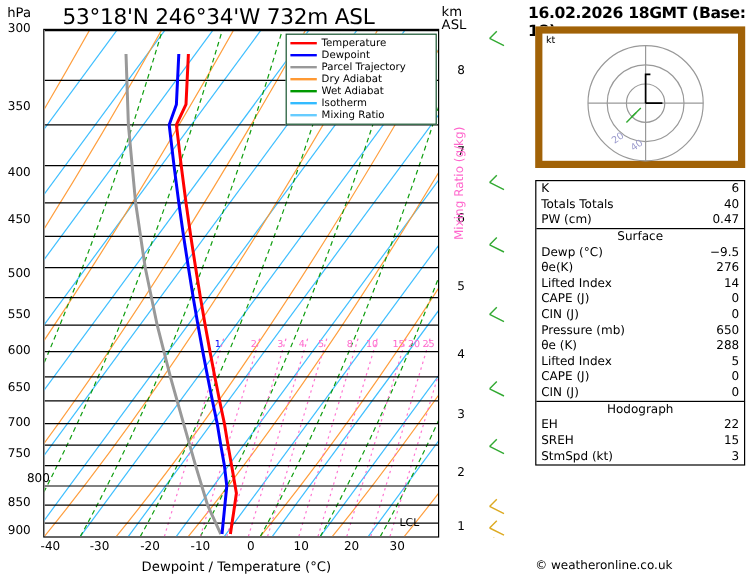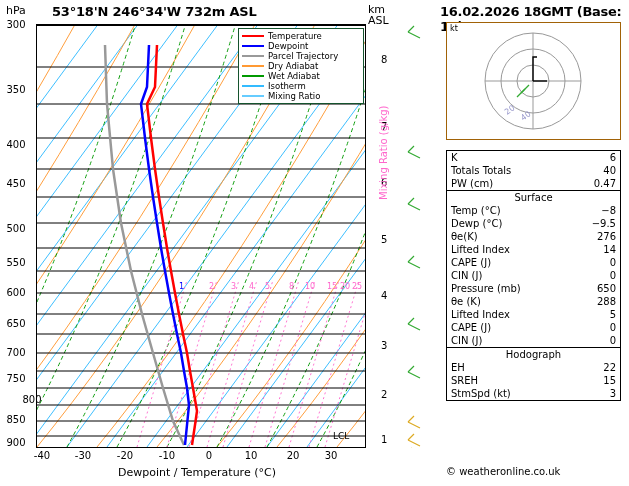--- a/index.html
+++ b/index.html
@@ -1,40 +1,40 @@
 <!DOCTYPE html>
 <html><head>
 <meta charset="utf-8">
 <style>
   html,body{margin:0;padding:0;}
   body{width:629px;height:486px;background:#ffffff;font-family:"DejaVu Sans",sans-serif;overflow:hidden;position:relative;}
   .abs{position:absolute;}
   
   #hdr-hpa{left:6px;top:4px;font-size:11px;color:#000;}
-  #hdr-title{left:52px;top:4px;font-size:13px;color:#000;font-weight:bold;letter-spacing:-0.2px;}
+  #hdr-title{left:52px;top:4px;font-size:18px;color:#000;font-weight:normal;letter-spacing:-0.2px;}
   #hdr-km{left:368px;top:4px;font-size:11px;color:#000;line-height:11px;}
   #hdr-date{left:440px;top:4px;font-size:13px;color:#000;font-weight:bold;letter-spacing:-0.3px;}
   
   #plot{left:36px;top:24px;width:330px;height:424px;border:1px solid #000;box-sizing:border-box;background:#fff;overflow:hidden;}
   #plot svg{display:block;}
   
   .ylab{font-size:10px;color:#000;text-align:center;width:32px;}
   .xlab{font-size:10px;color:#000;text-align:center;width:30px;}
   #xaxis-title{left:118px;top:466px;font-size:11px;color:#000;}
   
   .kmlab{font-size:10px;color:#000;}
   
   #mixlabel{left:378px;top:200px;font-size:10px;color:#ff66cc;transform:rotate(-90deg);transform-origin:left top;white-space:nowrap;}
   
   #legend{left:238px;top:28px;width:126px;background:#fff;border:1px solid #14532d;font-size:8.5px;padding:2px 3px;box-sizing:border-box;}
   #legend .row{display:flex;align-items:center;height:10px;}
   #legend .ln{width:22px;height:0;border-top-width:2px;border-top-style:solid;margin-right:4px;}
   #legend .tx{color:#000;}
   
-  #hodo{left:446px;top:22px;width:175px;height:118px;border:1px solid #a16207;background:#fff;box-sizing:border-box;}
+  #hodo{left:446px;top:22px;width:175px;height:118px;border:6px solid #a16207;background:#fff;box-sizing:border-box;}
   #hodo .kt{position:absolute;left:3px;top:1px;font-size:8px;color:#000;}
   
   .tbl{position:absolute;left:446px;width:175px;border:1px solid #000;background:#fff;box-sizing:border-box;font-size:10px;color:#000;}
   .tbl .r{display:flex;justify-content:space-between;padding:0 4px;height:13px;line-height:13px;}
   .tbl .hd{text-align:center;height:13px;line-height:13px;border-top:1px solid #000;}
   #tbl1{top:150px;}
   #footer{left:446px;top:466px;font-size:10px;color:#000;}
 </style>
 </head>
 <body>
@@ -267,24 +267,20 @@
       <span>Totals Totals</span>
       <span>40</span>
     </div>
   <div class="r">
       <span>PW (cm)</span>
       <span>0.47</span>
     </div>
 
   <div class="hd">Surface</div>
   <div class="r">
-      <span>Temp (°C)</span>
-      <span>−8</span>
-    </div>
-  <div class="r">
       <span>Dewp (°C)</span>
       <span>−9.5</span>
     </div>
   <div class="r">
       <span>θe(K)</span>
       <span>276</span>
     </div>
   <div class="r">
       <span>Lifted Index</span>
       <span>14</span>

